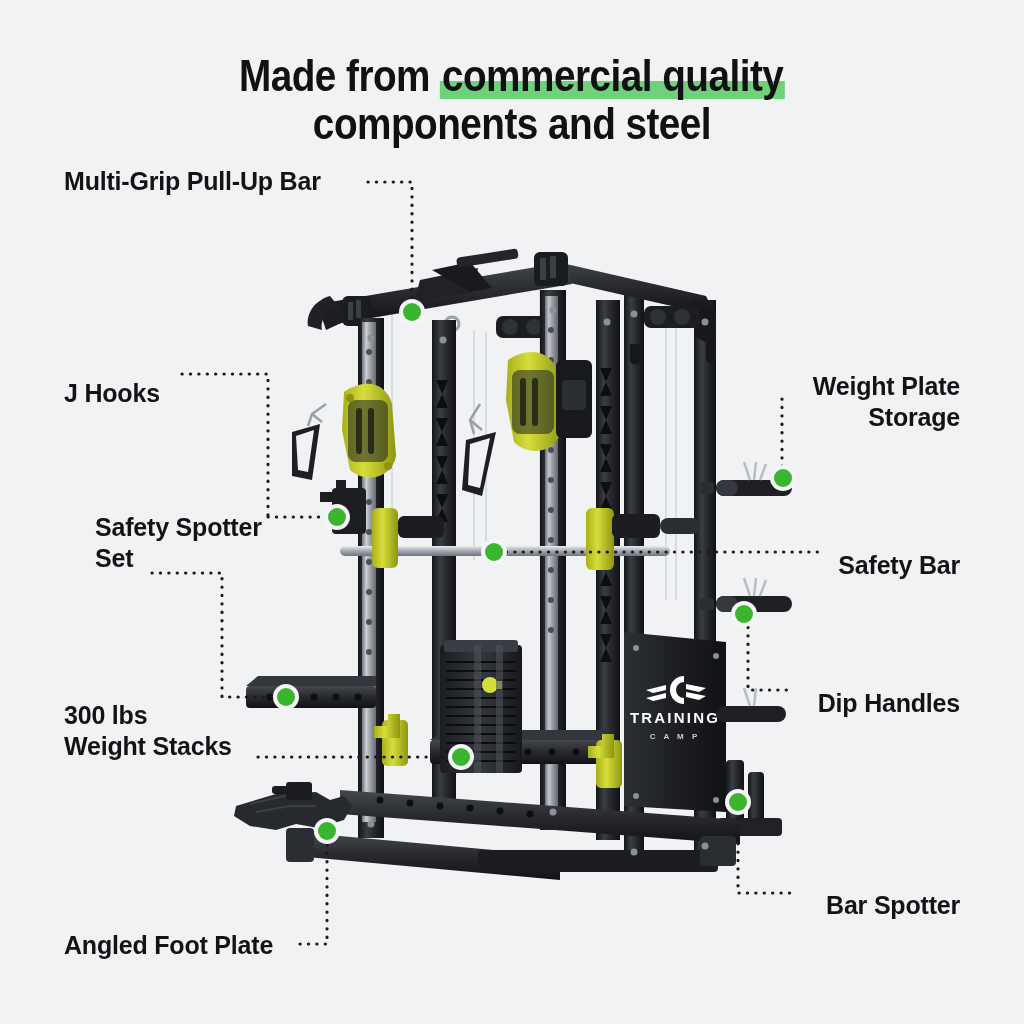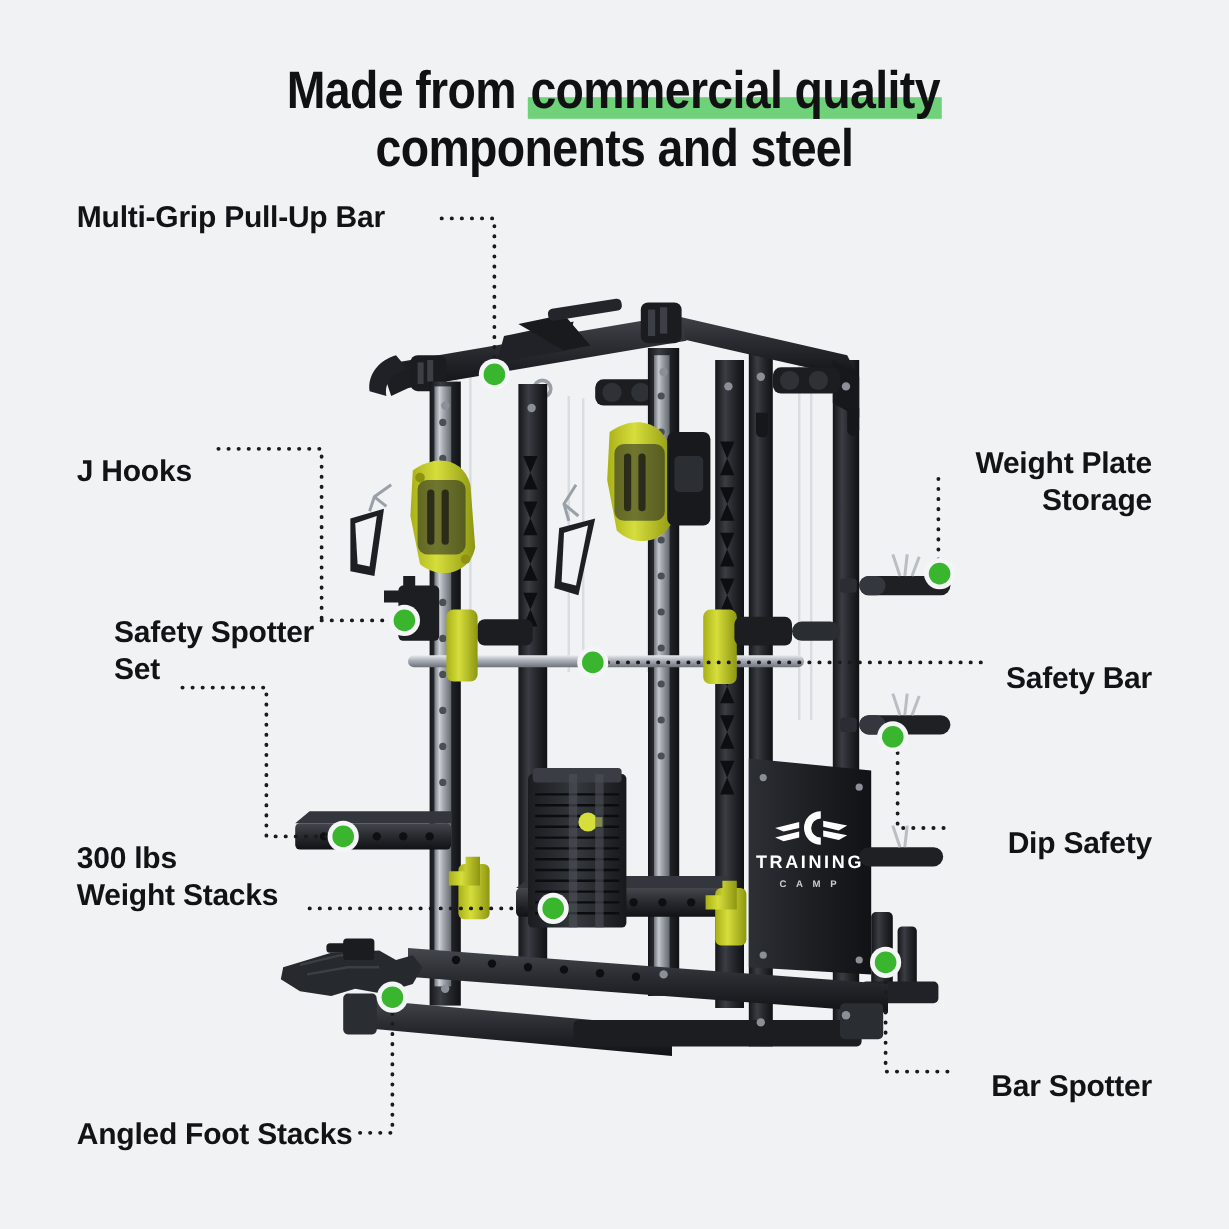--- a/index.html
+++ b/index.html
@@ -436,21 +436,21 @@
       <circle cx="738" cy="802" r="9" class="dot-core"></circle>
     </svg>
 
   <div id="labels">
       <div class="label left" style="top: 166px; left: 64px;">Multi-Grip Pull-Up Bar</div>
       <div class="label left" style="top: 378px; left: 64px;">J Hooks</div>
       <div class="label left" style="top: 512px; left: 56px; margin-left: 39px;">Safety Spotter
 Set</div>
       <div class="label left" style="top: 700px; left: 64px;">300 lbs
 Weight Stacks</div>
-      <div class="label left" style="top: 930px; left: 64px;">Angled Foot Stacks</div>
+      <div class="label left" style="top: 930px; left: 64px;">Angled Foot Plate</div>
       <div class="label right" style="top: 359px; right: 64px;">Weight Plate
 Storage</div>
       <div class="label right" style="top: 538px; right: 64px;">Safety Bar</div>
-      <div class="label right" style="top: 676px; right: 64px;">Dip Safety</div>
+      <div class="label right" style="top: 676px; right: 64px;">Dip Handles</div>
       <div class="label right" style="top: 878px; right: 64px;">Bar Spotter</div>
     </div>
 
 </div>
 
 </body></html>

